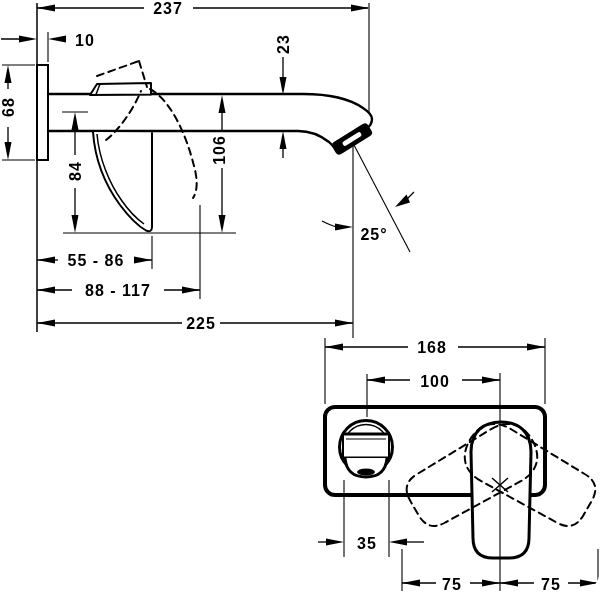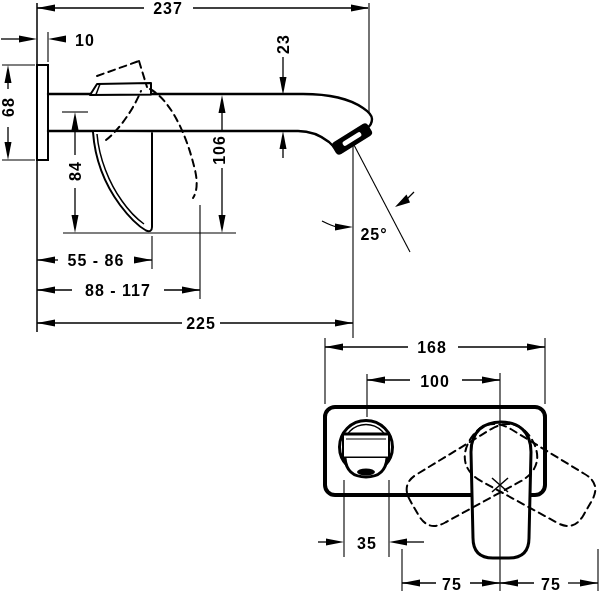--- a/index.html
+++ b/index.html
@@ -1,16 +1,16 @@
 <!DOCTYPE html>
 <html><head>
 <meta charset="utf-8">
 <style>
   html,body{margin:0;padding:0;background:#ffffff;}
-  .stage{position:relative;width:600px;height:593px;background:#fff;overflow:hidden;}
+  .stage{position:relative;width:600px;height:593px;background:#fff;overflow:hidden;border-radius:23px;}
   svg{display:block;}
   
   .s-main{stroke:#000;stroke-width:2.4;fill:none;stroke-linecap:round;stroke-linejoin:round;}
   .s-med{stroke:#000;stroke-width:2;fill:none;stroke-linecap:round;stroke-linejoin:round;}
   .s-plate{stroke:#000;stroke-width:2;fill:#fff;}
   .s-front{stroke:#000;stroke-width:4;fill:#fff;}
   .s-front-med{stroke:#000;stroke-width:3;fill:none;}
   .s-thin{stroke:#000;stroke-width:1.5;fill:none;}
   .s-dim{stroke:#000;stroke-width:1.3;fill:none;}
   .s-ext{stroke:#000;stroke-width:1.1;fill:none;}

